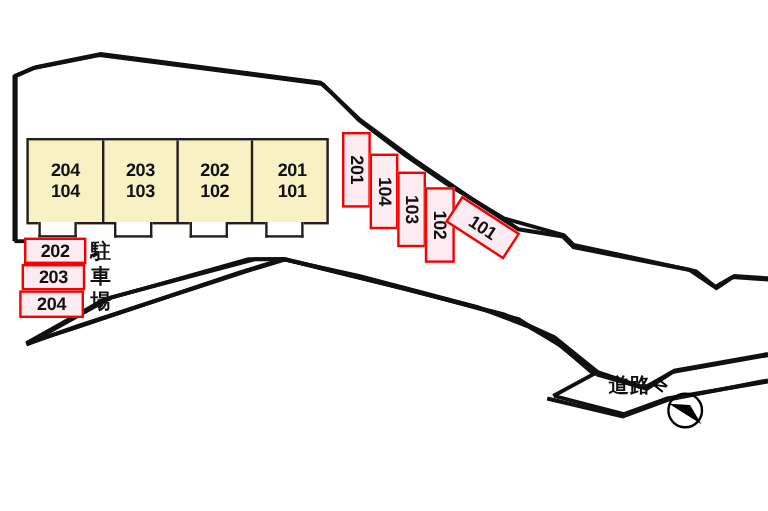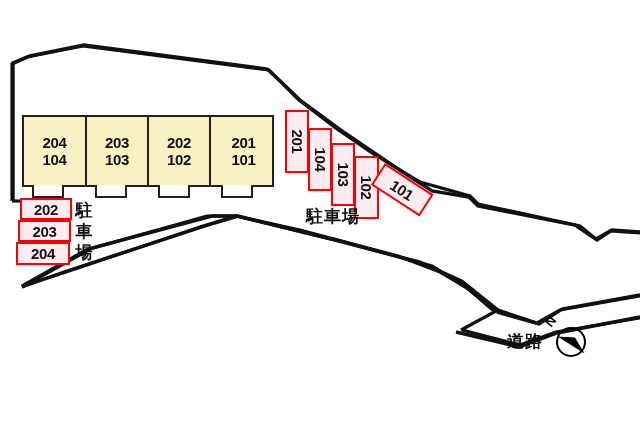--- a/index.html
+++ b/index.html
@@ -180,23 +180,22 @@
   <div class="stall vert" style="left:331px;top:143px;width:24px;height:63px;">
     <span>103</span>
   </div>
   <div class="stall vert" style="left:354px;top:156px;width:25px;height:63px;">
     <span>102</span>
   </div>
   <div class="stall diag" style="left:385px;top:163px;width:58px;height:26px;transform:rotate(33deg);transform-origin:0 0;">
     <span>101</span>
   </div>
 
-  <div class="cjk-label" style="left:306px;top:205px;font-size:17px;letter-spacing:1px;">駐車場</div>
-
-  <div class="cjk-label" style="left:507px;top:310px;font-size:17px;letter-spacing:1px;margin-top:20px;">道路</div>
+
+  <div class="cjk-label" style="left:507px;top:310px;font-size:17px;letter-spacing:1px;">道路</div>
 
   <div class="compass" style="left:556px;top:327px;width:36px;height:36px;">
     <div class="ring"></div>
     <svg width="36" height="36" viewBox="0 0 36 36" style="position:absolute;left:0;top:0;">
       <polygon points="1.5,9.5 28.5,26.5 19,10.5" fill="#000000"></polygon>
     </svg>
     <div class="n" style="left:-10px;top:-13px;">N</div>
   </div>
 
 </div>

